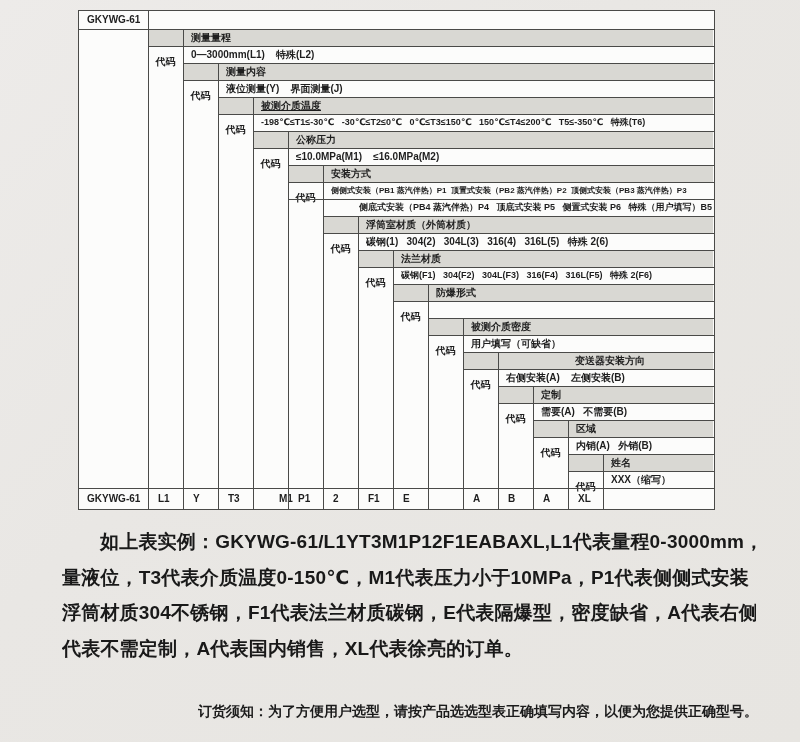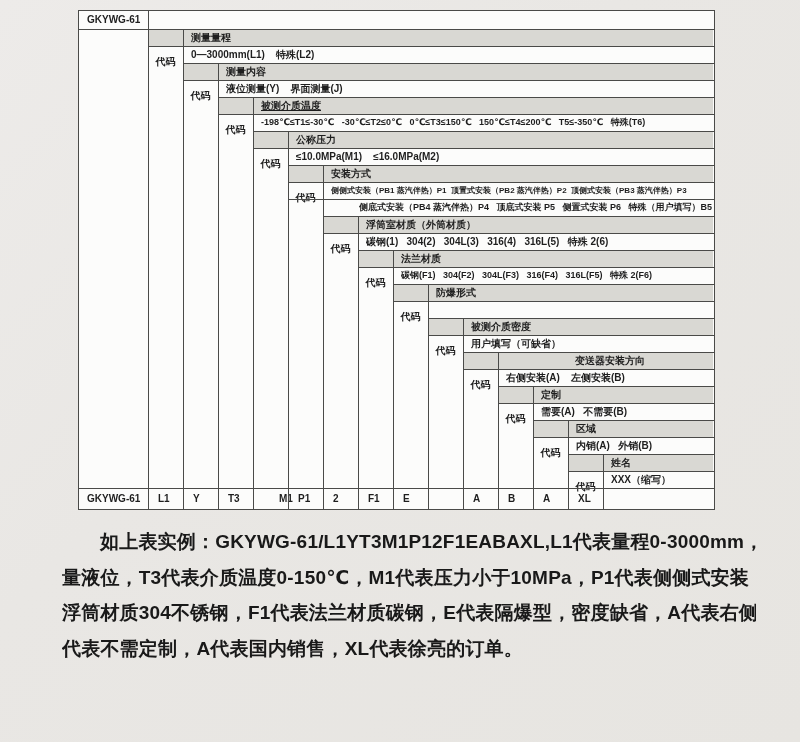--- a/index.html
+++ b/index.html
@@ -169,14 +169,15 @@
       <div class="vl" style="left: 524px; top: 443px; height: 55px;"></div>
     </div>
 
   <div class="example">
     <p class="indent">如上表实例：GKYWG-61/L1YT3M1P12F1EABAXL,L1代表量程0-3000mm，Y代表测</p>
     <p>量液位，T3代表介质温度0-150℃，M1代表压力小于10MPa，P1代表侧侧式安装，2代表</p>
     <p>浮筒材质304不锈钢，F1代表法兰材质碳钢，E代表隔爆型，密度缺省，A代表右侧安装，B</p>
     <p>代表不需定制，A代表国内销售，XL代表徐亮的订单。</p>
   </div>
 
+  <div class="order-note">订货须知：为了方便用户选型，请按产品选选型表正确填写内容，以便为您提供正确型号。</div>
 
 </div>
 
 </body></html>

